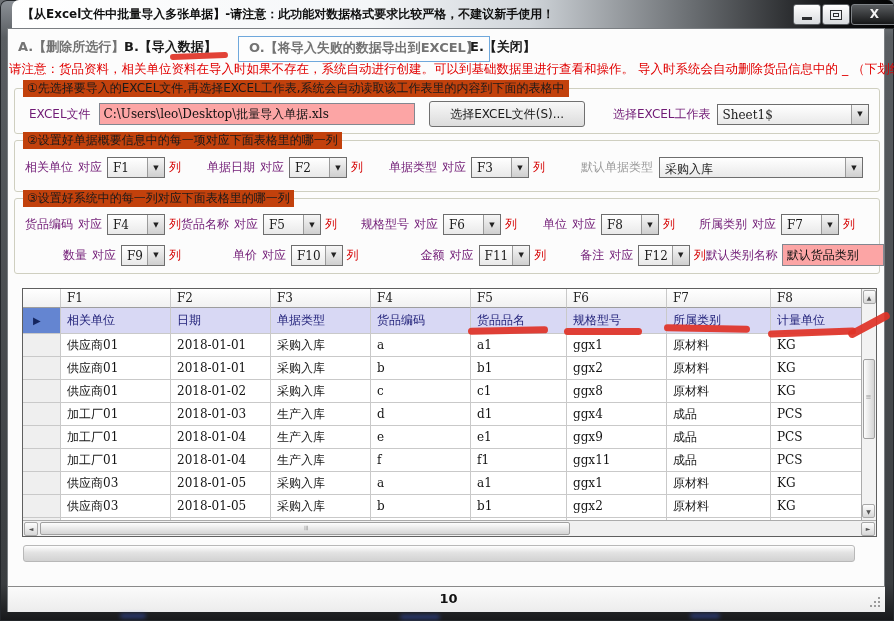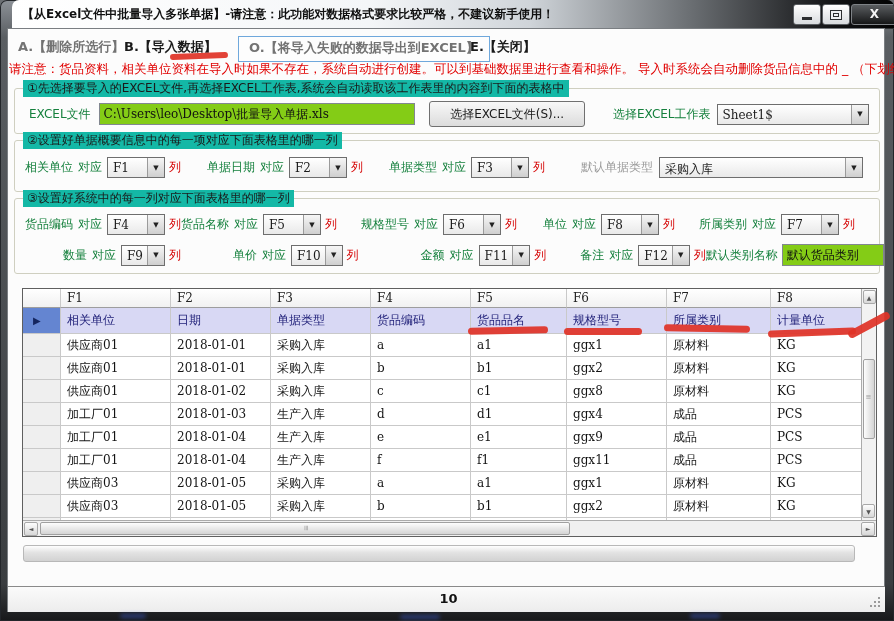--- a/index.html
+++ b/index.html
@@ -26,25 +26,25 @@
   
   .tbtn{position:absolute;top:38px;height:20px;font-size:13px;font-weight:bold;white-space:nowrap;cursor:default;}
   .tbtn.gray{color:#737373;}
   .tbtn.dark{color:#1a1a1a;}
   .tbtn.boxed{border:1px solid #6fa8dc;background:#fdfdfd;padding:2px 10px;top:36px;color:#737373;}
   .marker{position:absolute;background:#e03226;border-radius:6px;opacity:.92;}
   
   .notice{position:absolute;left:9px;top:61px;width:880px;font-size:12.5px;color:#e00000;white-space:nowrap;}
   
   .group{position:absolute;border:1px solid #cfcfc0;border-radius:3px;background:#fcfcfc;box-sizing:border-box;}
-  .legend{position:absolute;top:-9px;left:8px;background:#14b8a6;padding:0 4px;font-size:12px;color:#1a1a1a;white-space:nowrap;}
-  .lbl{font-size:12px;color:#15803d;white-space:nowrap;}
+  .legend{position:absolute;top:-9px;left:8px;background:#c2410c;padding:0 4px;font-size:12px;color:#1a1a1a;white-space:nowrap;}
+  .lbl{font-size:12px;color:#701a75;white-space:nowrap;}
   .lbl.dim{color:#9a9a9a;}
   .red{color:#d50000;font-size:12px;}
-  .field{border:1px solid #828790;background:#84cc16;height:20px;font-size:12px;font-family:"DejaVu Serif",serif;
+  .field{border:1px solid #828790;background:#fca5a5;height:20px;font-size:12px;font-family:"DejaVu Serif",serif;
          padding:0 4px;box-sizing:content-box;color:#111;}
   .combo{display:inline-flex;align-items:stretch;height:21px;border:1px solid #6e6e6e;background:linear-gradient(#ffffff,#e9e9e9);box-sizing:border-box;}
   .combo .val{flex:1;font-size:12px;font-family:"DejaVu Serif",serif;padding:3px 4px 0 5px;overflow:hidden;white-space:nowrap;}
   .combo .arr{width:16px;border-left:1px solid #9a9a9a;background:linear-gradient(#f6f6f6,#cfcfcf);
               display:flex;align-items:center;justify-content:center;font-size:7px;color:#222;}
   .push-btn{border:1px solid #707070;border-radius:3px;background:linear-gradient(#f8f8f8,#dcdcdc);
             font-size:12px;height:24px;padding:0 18px;display:inline-flex;align-items:center;white-space:nowrap;}
   .row-flex{position:absolute;display:flex;align-items:center;}
   
   .grid{position:absolute;left:22px;top:288px;width:855px;height:249px;border:1px solid #5f5f5f;background:#fff;box-sizing:border-box;overflow:hidden;}

